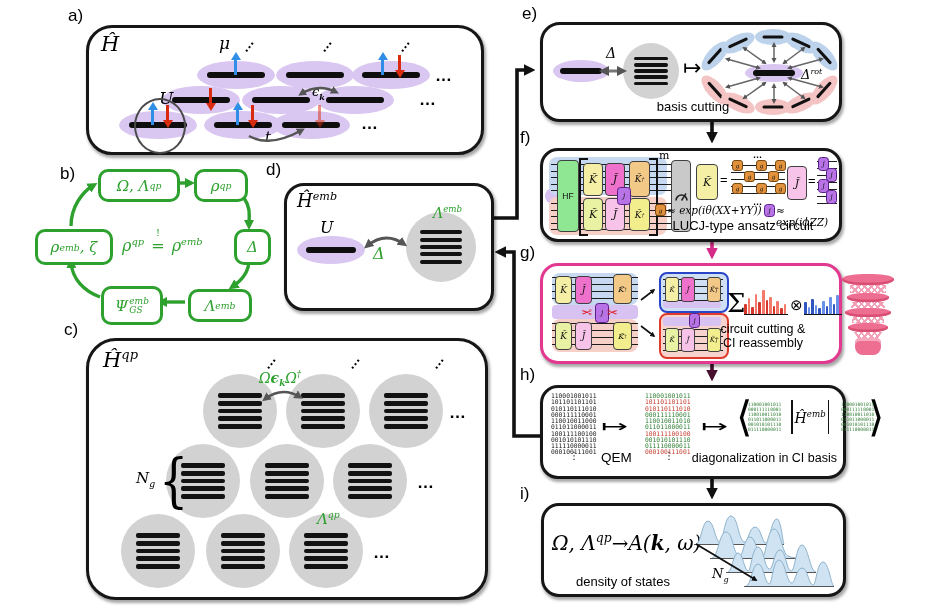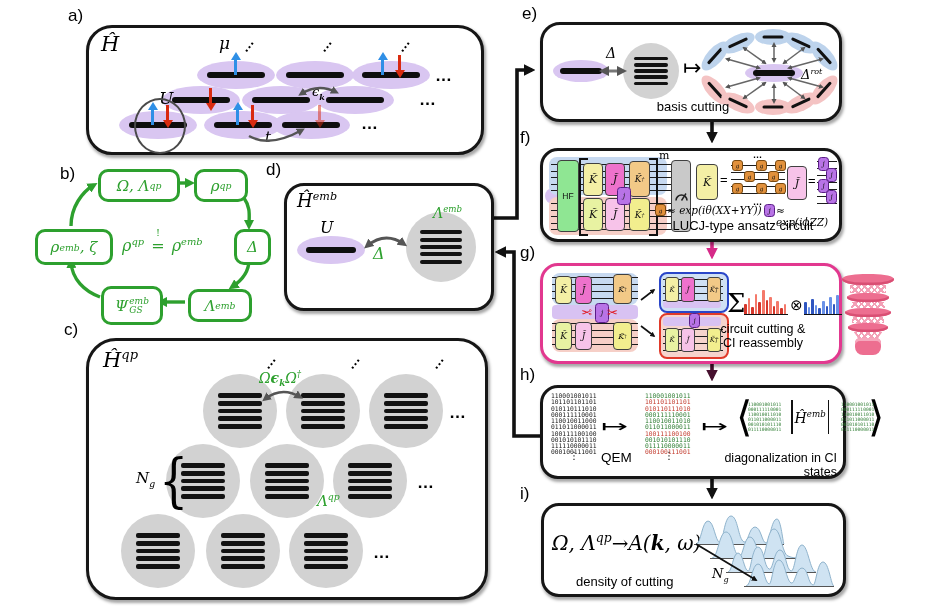--- a/index.html
+++ b/index.html
@@ -295,21 +295,21 @@
         <div class="lv"></div>
         <div class="lv"></div>
       </div>
 
     <div class="abs m green" style="left:170px;top:28px;font-size:14px"><span>Ω</span><span style="font-weight:bold">ϵ</span><sub style="font-weight:bold">k</sub><span>Ω</span><sup>†</sup></div>
     <svg class="osvg" width="396" height="256">
       <path d="M176,58 Q193,45 211,56" fill="none" stroke="#555" stroke-width="2.6" marker-start="url(#mGr)" marker-end="url(#mGr)"></path>
     </svg>
     <div class="abs m" style="left:47px;top:128px;font-size:15px"><span>N</span><sub>g</sub></div>
     <div class="abs" style="left:70px;top:106px;font:300 46px 'DejaVu Serif',serif;transform:scaleY(1.25);transform-origin:top">{</div>
-    <div class="abs m green" style="left:228px;top:150px;font-size:15px"><span>Λ</span><sup>qp</sup></div>
+    <div class="abs m green" style="left:228px;top:168px;font-size:15px"><span>Λ</span><sup>qp</sup></div>
     <div class="hdots" style="left:360px;top:62px">…</div>
     <div class="hdots" style="left:328px;top:132px">…</div>
     <div class="hdots" style="left:284px;top:202px">…</div>
   </div>
 
   <div class="panel" style="left:284px;top:183px;width:204px;height:122px;border-radius:20px">
     <div class="abs m" style="left:10px;top:4px;font-size:18px"><span>Ĥ</span><sup>emb</sup></div>
     <div class="abs m" style="left:33px;top:32px;font-size:16px">U</div>
     <div class="site" style="left:10px;top:50px;width:68px;height:28px">
         <div class="sbar"></div>
@@ -595,28 +595,28 @@
           <div class="mrow">110001001011</div>
           <div class="mrow">000111110001</div>
           <div class="mrow">110010011010</div>
           <div class="mrow">011011000011</div>
           <div class="mrow">001010101110</div>
           <div class="mrow">011110000011</div>
         </span>
       <span style="width:37px"></span>
       <span style="font:300 42px/42px 'DejaVu Sans',sans-serif">⟩</span>
     </div>
-    <div class="cap" style="left:148px;top:63px;width:146px;text-align:right;font-size:12.5px">diagonalization in CI states</div>
+    <div class="cap" style="left:148px;top:63px;width:146px;text-align:right;font-size:12.5px">diagonalization in CI basis</div>
   </div>
 
   <div class="panel" style="left:541px;top:503px;width:299px;height:88px;border-radius:18px">
     <div class="abs m" style="left:8px;top:24px;font-size:20px">
       <span>Ω, Λ</span><sup>qp</sup><span style="font-style:normal">→</span><span>A(</span><b>k</b><span>, ω)</span>
     </div>
-    <div class="cap" style="left:32px;top:68px">density of cutting</div>
+    <div class="cap" style="left:32px;top:68px">density of states</div>
 
     <svg class="osvg" style="left:150px;top:3px" width="92" height="40">
       <path d="M2,35 C7,35 8,12 14,12 C20,12 21,32 26,34 C29,35 30,7 37,7 C44,7 44,30 50,33 C54,35 55,18 61,18 C67,18 68,34 72,34 C76,34 77,10 83,10 C87,10 89,35 90,35" fill="#cfe3f2" stroke="#8fb3cc" stroke-width="1"></path>
       <line x1="0" y1="35.5" x2="90" y2="35.5" stroke="#555" stroke-width="1.2"></line>
     </svg>
     <svg class="osvg" style="left:166px;top:17px" width="92" height="40">
       <path d="M2,35 C8,35 9,9 16,9 C23,9 23,31 29,33 C33,35 34,14 40,14 C46,14 47,33 52,34 C56,35 57,6 64,6 C71,6 72,31 78,33 C82,35 86,35 90,35" fill="#cfe3f2" stroke="#8fb3cc" stroke-width="1"></path>
       <line x1="0" y1="35.5" x2="90" y2="35.5" stroke="#555" stroke-width="1.2"></line>
     </svg>
     <svg class="osvg" style="left:182px;top:31px" width="92" height="40">

